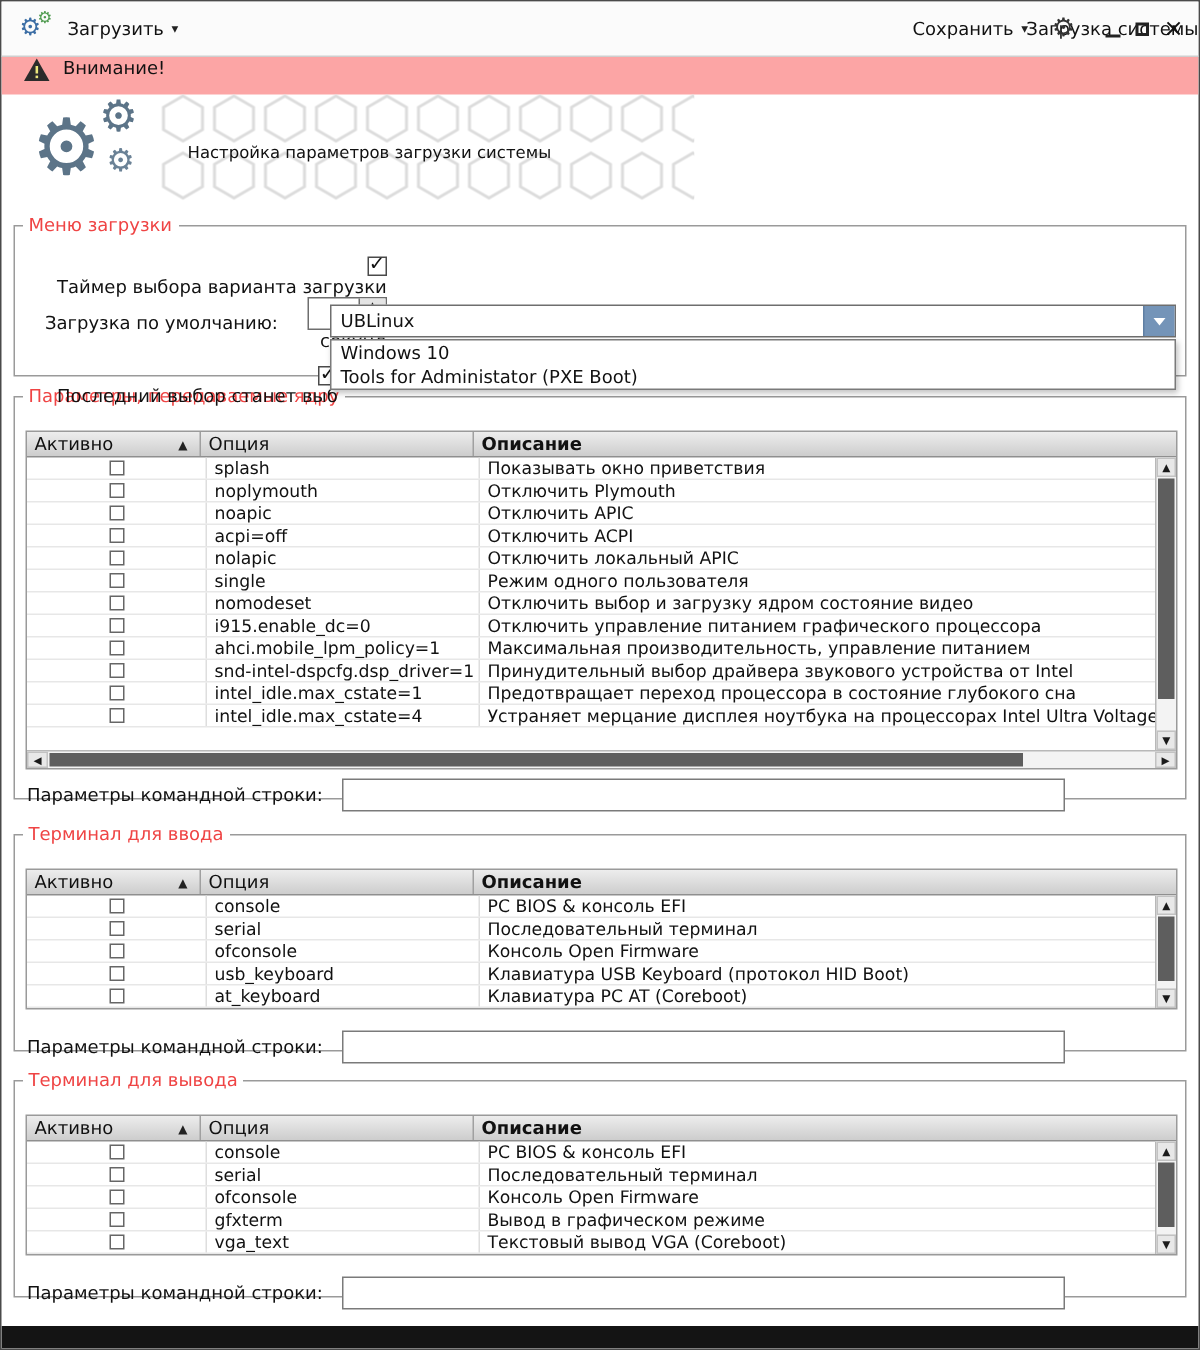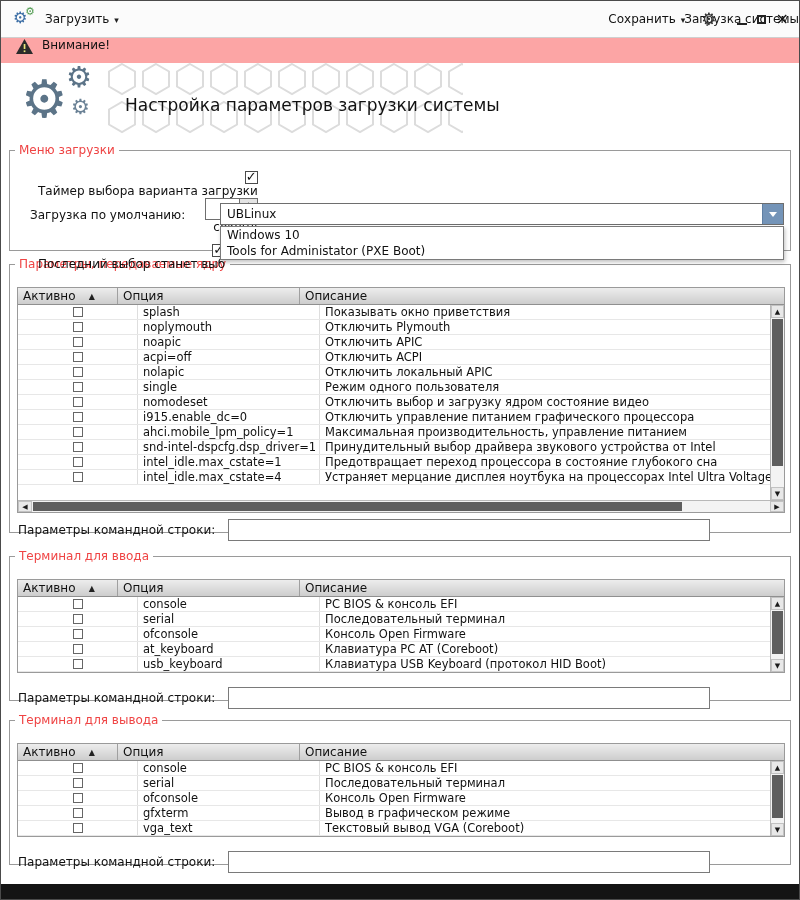--- a/index.html
+++ b/index.html
@@ -25,21 +25,21 @@
 
   
   #warning{position:absolute;top:37px;left:0;right:0;height:25px;background:#fca5a5;display:flex;align-items:flex-start;gap:8px;padding-left:14px;}
 
   
   .hexes{position:absolute;left:104px;top:60px;}
   .logo{position:absolute;left:20px;top:64px;width:90px;height:72px;color:#5c7488;}
   .logo .lg1{position:absolute;left:0;top:8px;font-size:52px;line-height:1;}
   .logo .lg2{position:absolute;left:45px;top:-2px;font-size:29px;line-height:1;}
   .logo .lg3{position:absolute;left:50px;top:32px;font-size:21px;line-height:1;color:#6b8296;}
-  #subtitle{position:absolute;left:124px;top:94px;font-size:17px;}
+  #subtitle{position:absolute;left:124px;top:94px;font-size:11px;}
 
   
   fieldset.fs{position:absolute;left:8px;width:782px;box-sizing:border-box;border:1px solid #9a9a9a;margin:0;padding:0;background:transparent;}
   fieldset.fs legend{margin-left:5px;padding:0 4px;font-size:12px;color:#ef4444;}
 
   
   .cb{display:inline-block;width:13px;height:13px;border:1px solid #4a4a4a;background:#fff;position:relative;box-sizing:border-box;}
   .cb.checked::after{content:"✓";position:absolute;left:0px;top:-3px;font-size:13px;font-weight:bold;color:#111;}
   .cb-small{width:10px;height:10px;border:1px solid #666;}
 
@@ -57,23 +57,23 @@
   .combo-btn{width:20px;background:#7494b8;border-left:1px solid #5f7fa3;display:flex;align-items:center;justify-content:center;}
   .combo-arrow{width:0;height:0;border-left:4px solid transparent;border-right:4px solid transparent;border-top:5px solid #fff;}
   .combo-popup{position:absolute;left:210px;right:6px;top:69px;background:#fff;border:1px solid #7a7a7a;z-index:10;box-shadow:1px 2px 4px rgba(0,0,0,0.25);}
   .popup-item{height:16px;line-height:16px;padding-left:6px;overflow:hidden;white-space:nowrap;}
   .bm-last{z-index:1;}
 
   
   .tablewrap{position:absolute;left:7px;right:5px;border:1px solid #9a9a9a;box-sizing:border-box;background:#fff;}
   .thead{display:flex;height:17px;background:linear-gradient(#ededed,#cdcdcd);border-bottom:1px solid #8f8f8f;box-sizing:border-box;}
   .th{display:flex;align-items:center;padding-left:5px;border-right:1px solid #a0a0a0;box-sizing:border-box;overflow:hidden;white-space:nowrap;}
-  .th-active{width:100px;justify-content:space-between;padding-right:22px;text-align:right;}
+  .th-active{width:116px;justify-content:space-between;padding-right:8px;text-align:right;}
   .th-option{width:182px;}
-  .th-desc{flex:1;border-right:none;}
+  .th-desc{flex:1;border-right:none;font-weight:bold;}
   .sort{font-size:8px;color:#222;}
   .tbodyarea{position:relative;}
   .tbody{margin-right:14px;}
   .trow{display:flex;height:15px;border-bottom:1px solid #e7e7e7;align-items:center;box-sizing:border-box;}
   .td{height:100%;display:flex;align-items:center;overflow:hidden;white-space:nowrap;box-sizing:border-box;font-size:11.5px;}
   .td-active{width:120px;justify-content:center;border-right:1px solid #dedede;}
   .td-option{width:182px;padding-left:5px;border-right:1px solid #dedede;}
   .td-desc{flex:1;padding-left:5px;}
 
   
@@ -340,29 +340,29 @@
               <div class="td td-active">
                 <span class="cb cb-small"></span>
               </div>
               <div class="td td-option">ofconsole</div>
               <div class="td td-desc">Консоль Open Firmware</div>
             </div>
             <div class="trow">
               <div class="td td-active">
                 <span class="cb cb-small"></span>
               </div>
+              <div class="td td-option">usb_keyboard</div>
+              <div class="td td-desc">Клавиатура USB Keyboard (протокол HID Boot)</div>
+            </div>
+            <div class="trow">
+              <div class="td td-active">
+                <span class="cb cb-small"></span>
+              </div>
               <div class="td td-option">at_keyboard</div>
               <div class="td td-desc">Клавиатура PC AT (Coreboot)</div>
-            </div>
-            <div class="trow">
-              <div class="td td-active">
-                <span class="cb cb-small"></span>
-              </div>
-              <div class="td td-option">usb_keyboard</div>
-              <div class="td td-desc">Клавиатура USB Keyboard (протокол HID Boot)</div>
             </div>
           </div>
         <div class="vscroll">
           <div class="sbtn top">▲</div>
           <div class="vtrack">
               <div class="vthumb"></div>
             </div>
           <div class="sbtn bottom">▼</div>
         </div>
       </div>

